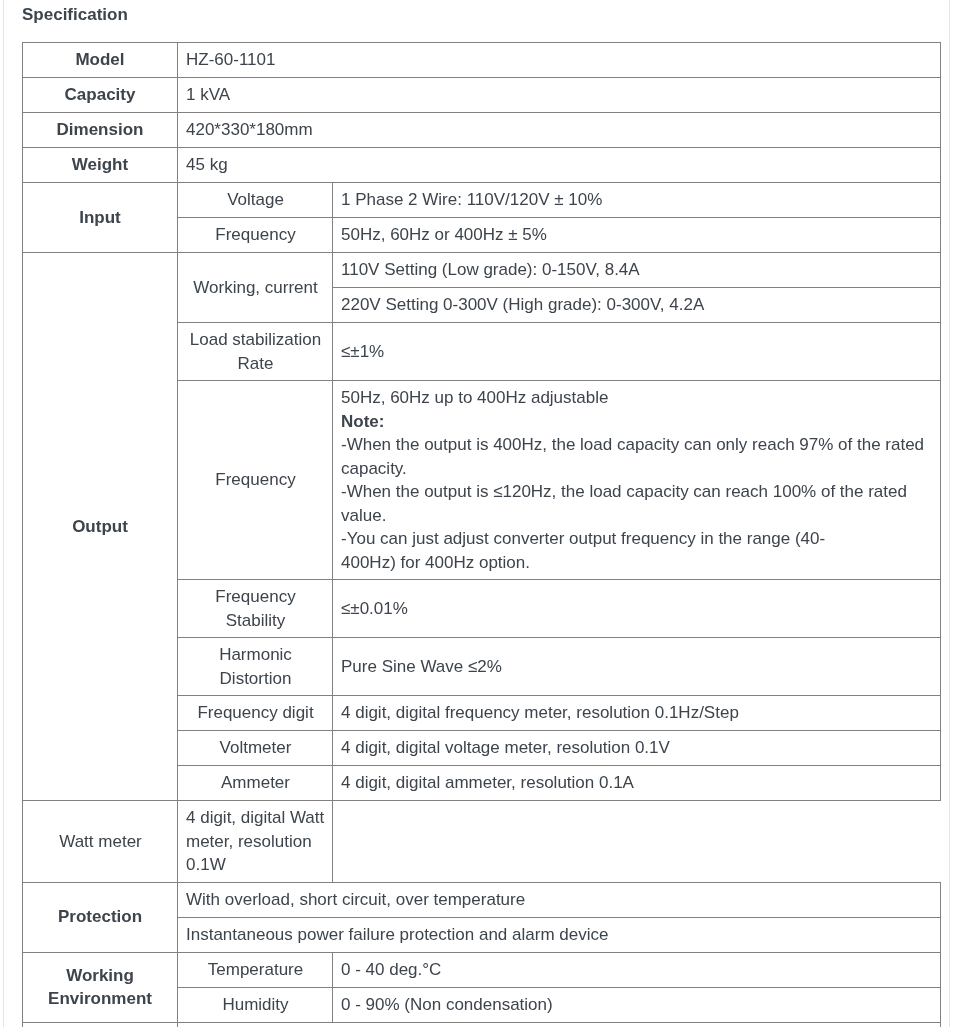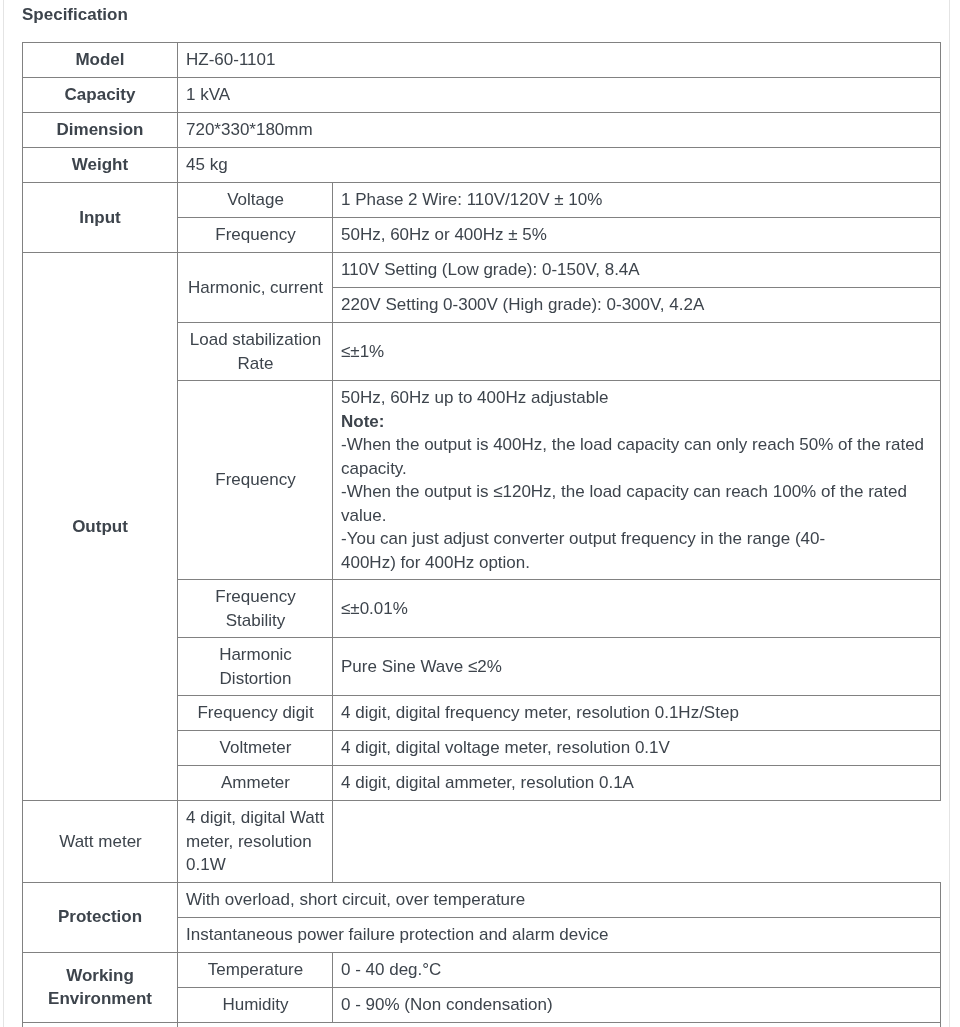--- a/index.html
+++ b/index.html
@@ -59,55 +59,55 @@
     <tr class="h1">
       <td class="group">Model</td>
       <td class="val" colspan="2">HZ-60-1101</td>
     </tr>
     <tr class="h1">
       <td class="group">Capacity</td>
       <td class="val" colspan="2">1 kVA</td>
     </tr>
     <tr class="h1">
       <td class="group">Dimension</td>
-      <td class="val" colspan="2">720*330*180mm</td>
+      <td class="val" colspan="2">420*330*180mm</td>
     </tr>
     <tr class="h1">
       <td class="group">Weight</td>
       <td class="val" colspan="2">45 kg</td>
     </tr>
 
     <tr class="h1">
       <td class="group" rowspan="2">Input</td>
       <td class="sub">Voltage</td>
       <td class="val">1 Phase 2 Wire: 110V/120V ± 10%</td>
     </tr>
     <tr class="h1">
       <td class="sub">Frequency</td>
       <td class="val">50Hz, 60Hz or 400Hz ± 5%</td>
     </tr>
 
     <tr class="h1">
       <td class="group" rowspan="9">Output</td>
-      <td class="sub" rowspan="2">Harmonic, current</td>
+      <td class="sub" rowspan="2">Working, current</td>
       <td class="val">110V Setting (Low grade): 0-150V, 8.4A</td>
     </tr>
     <tr class="h1">
       <td class="val">220V Setting 0-300V (High grade): 0-300V, 4.2A</td>
     </tr>
     <tr class="h2">
       <td class="sub">Load stabilization Rate</td>
       <td class="val">≤±1%</td>
     </tr>
     <tr class="hbig">
       <td class="sub">Frequency</td>
       <td class="val">
         <div>50Hz, 60Hz up to 400Hz adjustable</div>
         <div class="note-label">Note:</div>
-        <div class="pre">-When the output is 400Hz, the load capacity can only reach 50% of the rated
+        <div class="pre">-When the output is 400Hz, the load capacity can only reach 97% of the rated
 capacity.
 -When the output is ≤120Hz, the load capacity can reach 100% of the rated
 value.
 -You can just adjust converter output frequency in the range (40-
 400Hz) for 400Hz option.</div>
       </td>
     </tr>
     <tr class="h2">
       <td class="sub">Frequency Stability</td>
       <td class="val">≤±0.01%</td>

